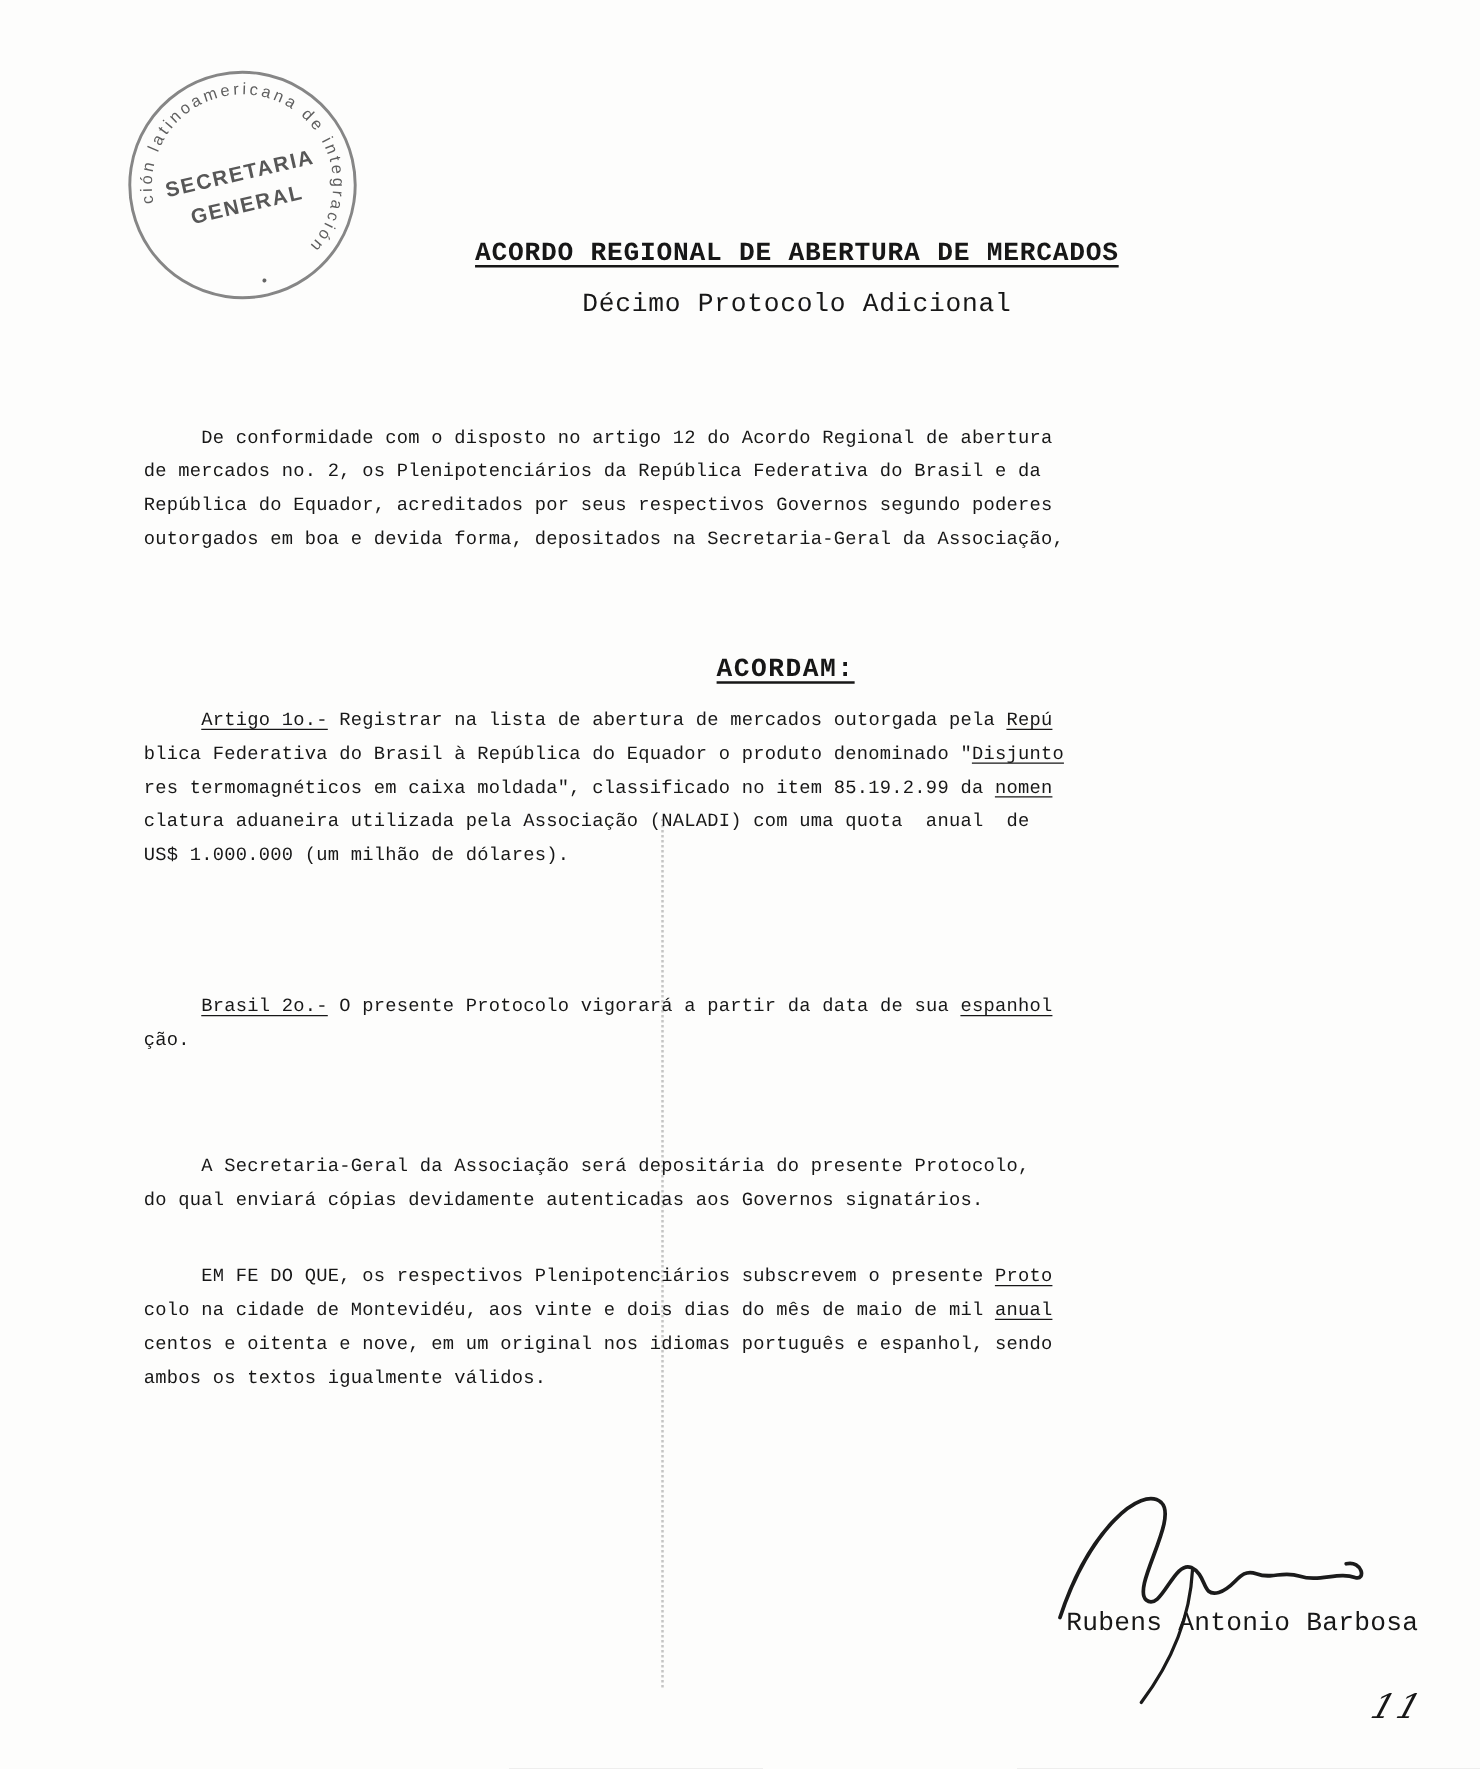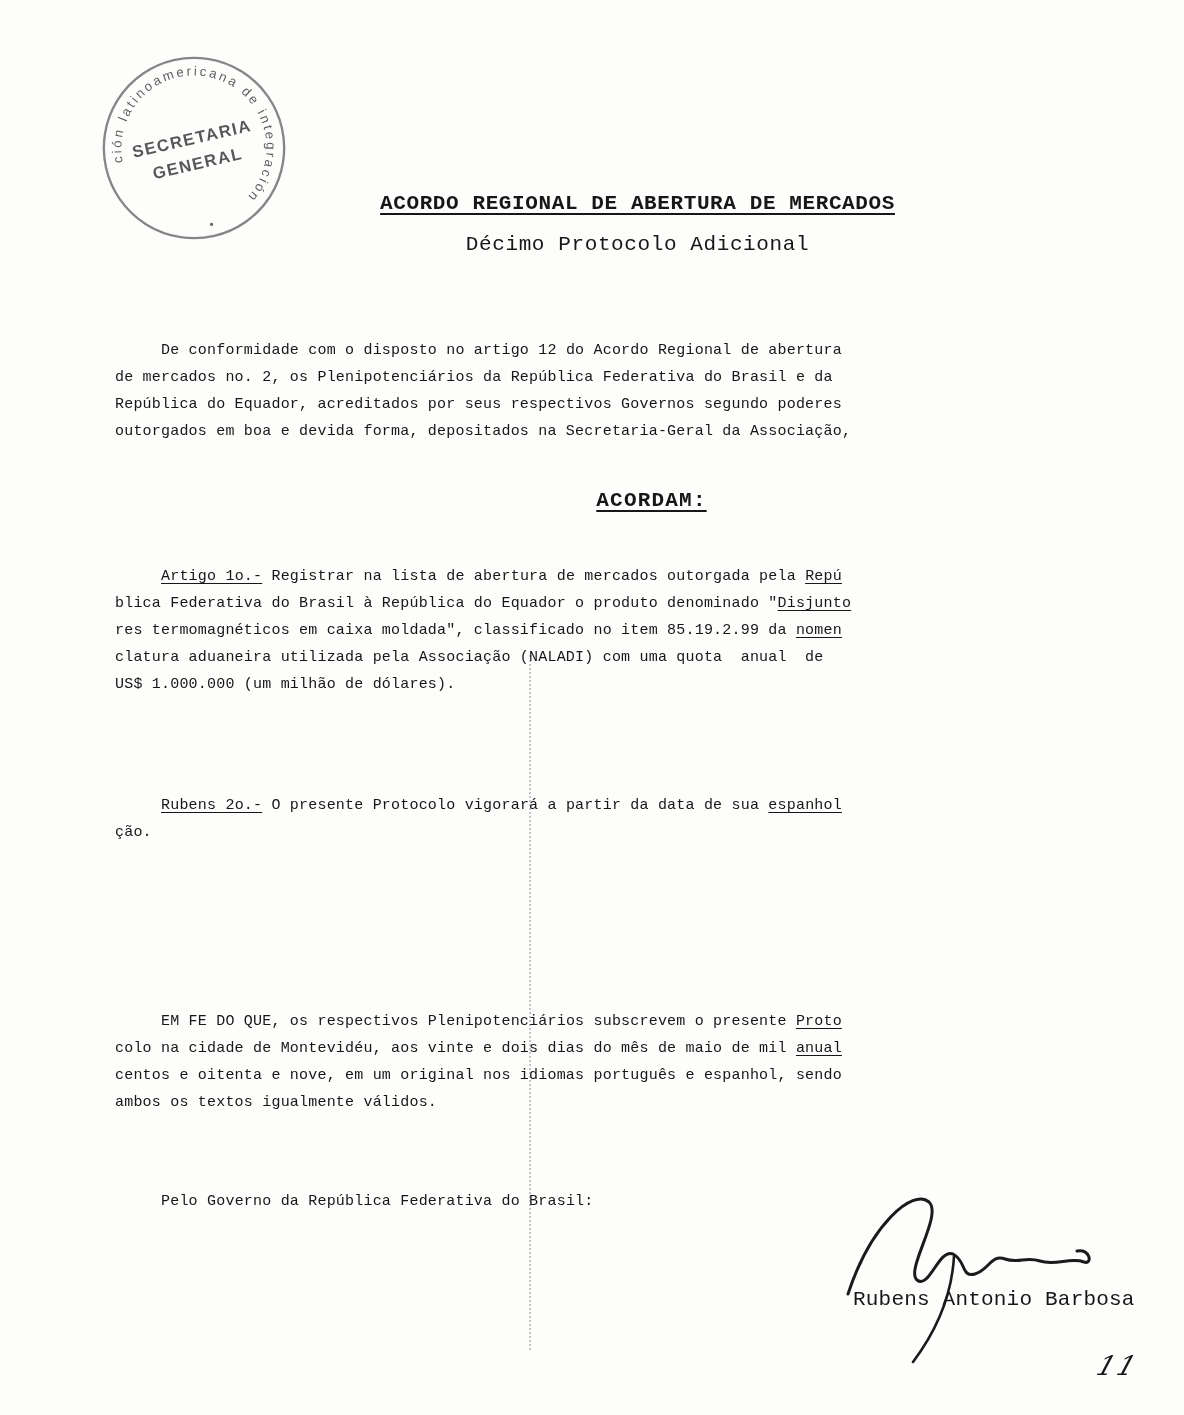--- a/index.html
+++ b/index.html
@@ -46,24 +46,24 @@
     margin-top:15px; font-size:21px; letter-spacing:.6px;
   }
   
   .para {
     position:absolute; left:115px; width:1050px;
     font-size:15px; line-height:27px; letter-spacing:.2px;
     white-space:pre-wrap;
   }
   .para u, .title-line u { text-underline-offset:3px; }
   .center-head {
-    position:absolute; left:129px; width:1045px;
+    position:absolute; left:106px; width:1045px;
     text-align:center;
     font-size:21px; font-weight:bold; letter-spacing:1.2px;
-    text-decoration:underline; text-underline-offset:4px;
+    text-decoration:underline; text-underline-offset:4px;margin-top:36px;
   }
   
   .signature {
     position:absolute; left:833px; top:1172px;
     width:268px; height:196px;
   }
   .signer-name {
     position:absolute; left:853px; top:1288px;
     font-size:21px; letter-spacing:.2px;
   }
@@ -111,30 +111,31 @@
 
   <div class="center-head" style="top:489px">ACORDAM:</div>
 
   <div class="para" style="top:563px">     <u>Artigo 1o.-</u> Registrar na lista de abertura de mercados outorgada pela <u>Repú</u>
 blica Federativa do Brasil à República do Equador o produto denominado "<u>Disjunto</u>
 res termomagnéticos em caixa moldada", classificado no item 85.19.2.99 da <u>nomen</u>
 clatura aduaneira utilizada pela Associação (NALADI) com uma quota  anual  de
 US$ 1.000.000 (um milhão de dólares).</div>
 
 
-  <div class="para" style="top:792px">     <u>Rubens 2o.-</u> O presente Protocolo vigorará a partir da data de sua <u>espanhol</u>
+  <div class="para" style="top:792px">     <u>Brasil 2o.-</u> O presente Protocolo vigorará a partir da data de sua <u>espanhol</u>
 ção.</div>
 
+  <div class="para" style="top:920px">     A Secretaria-Geral da Associação será depositária do presente Protocolo,
+do qual enviará cópias devidamente autenticadas aos Governos signatários.</div>
 
   <div class="para" style="top:1008px">     EM FE DO QUE, os respectivos Plenipotenciários subscrevem o presente <u>Proto</u>
 colo na cidade de Montevidéu, aos vinte e dois dias do mês de maio de mil <u>anual</u>
 centos e oitenta e nove, em um original nos idiomas português e espanhol, sendo
 ambos os textos igualmente válidos.</div>
 
-  <div class="para" style="top:1188px">     Pelo Governo da República Federativa do Brasil:</div>
 
   <svg class="signature" viewBox="0 0 268 196">
     <path d="M15,122 C38,52 80,16 96,30 C110,43 72,98 84,108 C96,118 106,76 120,82 C133,88 128,106 142,102 C156,98 158,82 172,87 C186,92 192,84 207,89 C222,94 238,85 251,90 C260,93 257,76 244,79" fill="none" stroke="#1b1b1b" stroke-width="3" stroke-linecap="round"></path>
     <path d="M121,84 C119,122 104,158 80,190" fill="none" stroke="#1b1b1b" stroke-width="2.6" stroke-linecap="round"></path>
   </svg>
   <div class="signer-name">Rubens Antonio Barbosa</div>
 
   <div class="page-number">11</div>
 
   <div class="fold-line"></div>

